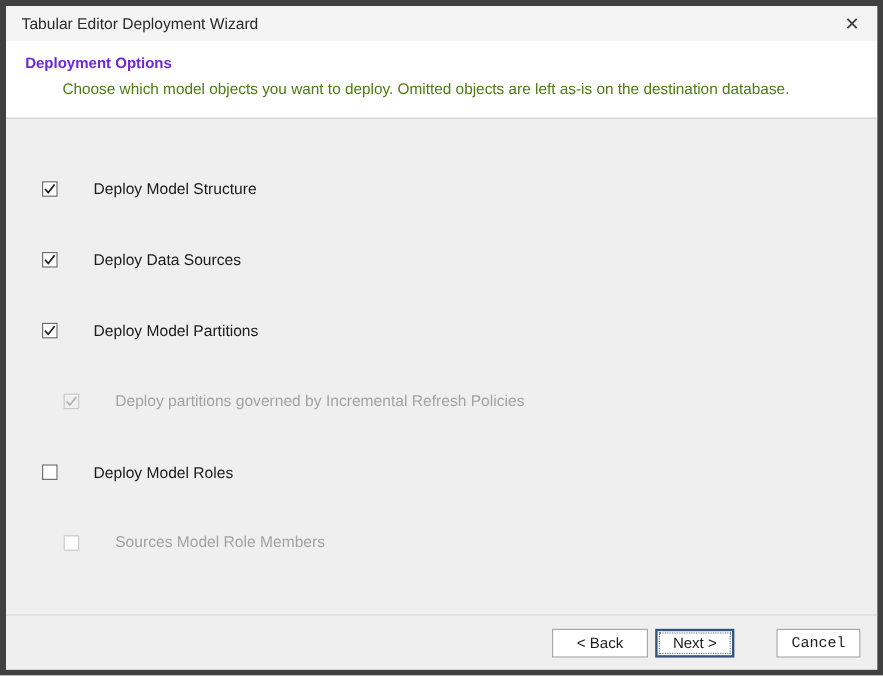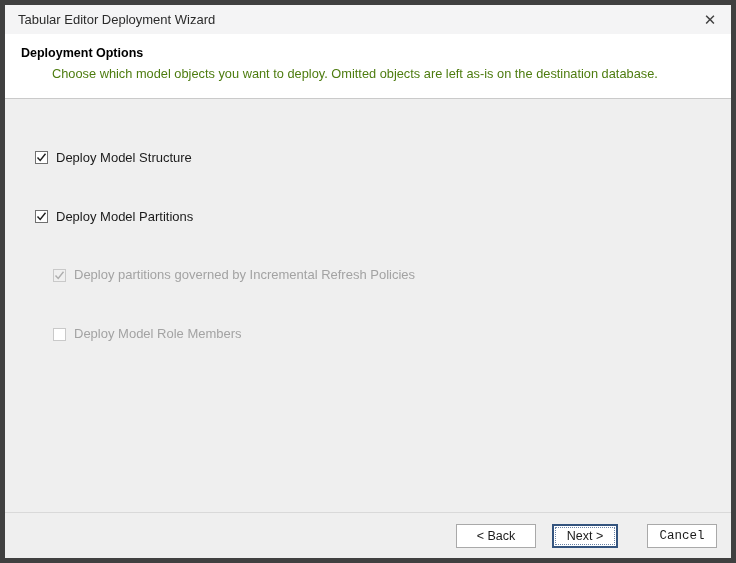--- a/index.html
+++ b/index.html
@@ -49,40 +49,41 @@
   
   .header {
     flex: 0 0 65px;
     background: #ffffff;
     border-bottom: 1px solid #cacaca;
     padding: 12px 16px 0 16px;
   }
   .header-title {
     font-weight: bold;
     font-size: 12.5px;
-    color: #000000;
+    color: #6d28d9;
   }
   .header-desc {
     margin-top: 6px;
     margin-left: 31px;
     font-size: 12.8px;
     color: #4d7c0f;
     white-space: nowrap;
   }
   
   .content {
     flex: 1 1 auto;
     background: #efefef;
     padding-top: 51px;
   }
   .option-row {
     display: flex;
     align-items: center;
     height: 14px;
     margin: 0 0 45px 30px;
+    gap: 22px;
   }
   .option-row.indent { margin-left: 48px; align-items: flex-end; }
   .checkbox {
     width: 13px;
     height: 13px;
     flex: 0 0 13px;
     background: #ffffff;
     border: 1px solid #707070;
     display: flex;
     align-items: center;
@@ -101,35 +102,34 @@
   .option-row.disabled .checkmark path { stroke: #aeaeae; }
   
   .footer {
     flex: 0 0 46px;
     background: #efefef;
     border-top: 1px solid #d9d9d9;
     display: flex;
     align-items: center;
     justify-content: flex-end;
     padding-right: 14px;
-    gap: 10px;
   }
   .btn {
     height: 24px;
     background: #ffffff;
     border: 1px solid #a9a9a9;
     font-family: "Liberation Sans", "DejaVu Sans", sans-serif;
     font-size: 12.5px;
     color: #1b1b1b;
     cursor: default;
   }
   .btn-back { width: 80px; margin-right: 6px; }
   .btn-next {
     width: 66px;
-    margin-right: 19px;
+    margin-right: 35px;
     border: 2px solid #34547e;
     position: relative;
   }
   .btn-next::before {
     content: "";
     position: absolute;
     inset: 1px;
     border: 1px dotted #6a83a6;
     pointer-events: none;
   }
@@ -156,43 +156,55 @@
 
     <div class="option-row checked">
       <span class="checkbox">
         <svg class="checkmark" width="11" height="11" viewBox="0 0 11 11">
             <path d="M1.5 5.5 L4.2 8.5 L9.5 1.8" fill="none" stroke="#1f1f1f" stroke-width="1.4"></path>
           </svg>
       </span>
       <span class="option-label">Deploy Model Structure</span>
     </div>
 
-
     <div class="option-row checked">
       <span class="checkbox">
         <svg class="checkmark" width="11" height="11" viewBox="0 0 11 11">
             <path d="M1.5 5.5 L4.2 8.5 L9.5 1.8" fill="none" stroke="#1f1f1f" stroke-width="1.4"></path>
           </svg>
       </span>
+      <span class="option-label">Deploy Data Sources</span>
+    </div>
+
+    <div class="option-row checked">
+      <span class="checkbox">
+        <svg class="checkmark" width="11" height="11" viewBox="0 0 11 11">
+            <path d="M1.5 5.5 L4.2 8.5 L9.5 1.8" fill="none" stroke="#1f1f1f" stroke-width="1.4"></path>
+          </svg>
+      </span>
       <span class="option-label">Deploy Model Partitions</span>
     </div>
 
     <div class="option-row checked disabled indent">
       <span class="checkbox">
         <svg class="checkmark" width="11" height="11" viewBox="0 0 11 11">
             <path d="M1.5 5.5 L4.2 8.5 L9.5 1.8" fill="none" stroke="#aeaeae" stroke-width="1.4"></path>
           </svg>
       </span>
       <span class="option-label">Deploy partitions governed by Incremental Refresh Policies</span>
     </div>
 
+    <div class="option-row">
+      <span class="checkbox"></span>
+      <span class="option-label">Deploy Model Roles</span>
+    </div>
 
     <div class="option-row disabled indent">
       <span class="checkbox"></span>
-      <span class="option-label">Deploy Model Role Members</span>
+      <span class="option-label">Sources Model Role Members</span>
     </div>
 
   </div>
 
   <div class="footer">
     <button class="btn btn-back">&lt; Back</button>
     <button class="btn btn-next">Next &gt;</button>
     <button class="btn btn-cancel">Cancel</button>
   </div>
 

